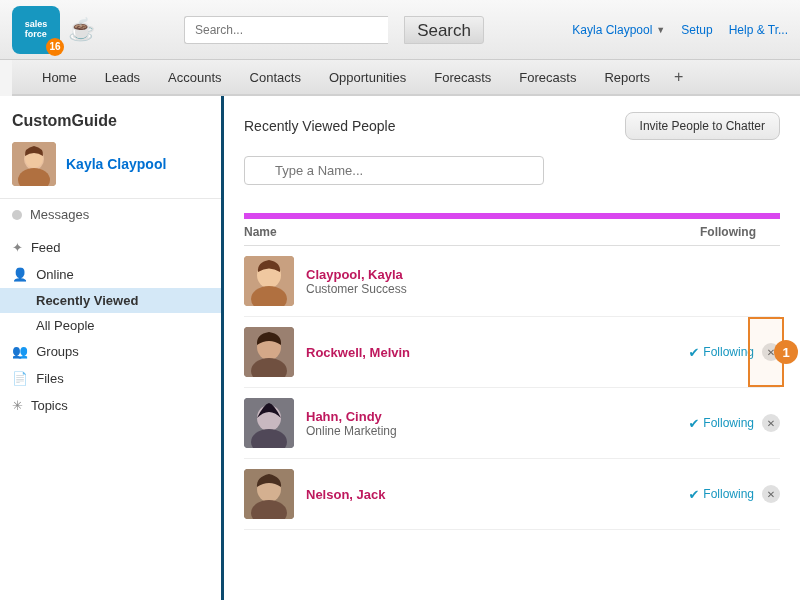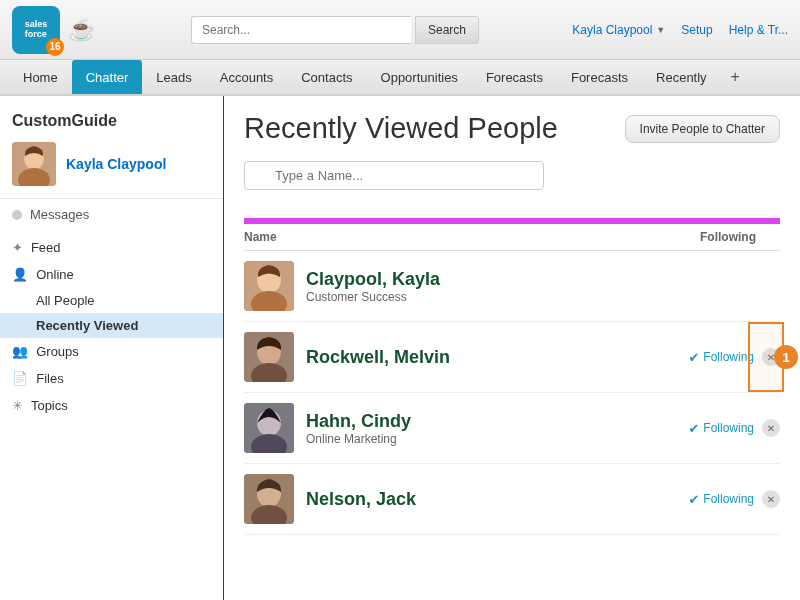--- a/index.html
+++ b/index.html
@@ -47,42 +47,41 @@
       align-items: center;
       justify-content: center;
       font-weight: bold;
       position: absolute;
       bottom: -2px;
       right: -4px;
     }
     .search-area {
       display: flex;
       align-items: center;
-      gap: 4px;
+      gap: 16px;
       flex: 1;
       max-width: 300px;
-      margin-left: 7px;
     }
     .search-input {
       border: 1px solid #ccc;
       border-right: none;
       padding: 5px 10px;
       height: 28px;
       width: 220px;
       font-size: 12px;
       outline: none;
       border-radius: 3px 0 0 3px;
     }
     .search-btn {
       background: linear-gradient(to bottom, #f0f0f0, #d8d8d8);
       border: 1px solid #ccc;
       padding: 4px 12px;
       height: 28px;
       cursor: pointer;
-      font-size: 12px;
+      font-size: 17px;
       border-radius: 0 3px 3px 0;
       color: #333;
     }
     .header-right {
       margin-left: auto;
       display: flex;
       align-items: center;
       gap: 16px;
       font-size: 12px;
       color: #0070d2;
@@ -96,21 +95,22 @@
     }
     .dropdown-arrow { font-size: 9px; color: #666; }
 
     
     .nav-bar {
       background: linear-gradient(to bottom, #f0f0f0, #e0e0e0);
       border-bottom: 2px solid #d0d0d0;
       height: 36px;
       display: flex;
       align-items: center;
-      padding: 0 9px;
+      padding: 0 16px;
+      margin-left: 12px;
     }
     .nav-item {
       padding: 0 14px;
       display: flex;
       align-items: center;
       cursor: pointer;
       font-size: 13px;
       color: #333;
       border: none;
       background: none;
@@ -136,21 +136,21 @@
     .main-layout {
       display: flex;
       height: calc(600px - 60px - 36px);
     }
 
     
     .sidebar {
       width: 224px;
       min-width: 224px;
       background: white;
-      border-right: 1px solid #0c4a6e;
+      border-right: 3px solid #0c4a6e;
       padding-top: 8px;
     }
     .sidebar-org {
       padding: 8px 12px 6px;
       font-size: 16px;
       font-weight: bold;
       color: #333;
     }
     .sidebar-user {
       display: flex;
@@ -217,21 +217,21 @@
       padding: 16px 20px;
       overflow-y: auto;
     }
     .content-header {
       display: flex;
       align-items: center;
       justify-content: space-between;
       margin-bottom: 16px;
     }
     .page-title {
-      font-size: 29px;
+      font-size: 14px;
       color: #333;
       font-weight: normal;
     }
     .invite-btn {
       background: linear-gradient(to bottom, #f8f8f8, #e8e8e8);
       border: 1px solid #ccc;
       border-radius: 8px;
       padding: 6px 14px;
       font-size: 12px;
       cursor: pointer;
@@ -290,21 +290,21 @@
       background: #aaa;
       margin-right: 12px;
       overflow: hidden;
       display: flex;
       align-items: center;
       justify-content: center;
       font-size: 24px;
       flex-shrink: 0;
     }
     .person-info { flex: 1; }
-    .person-name { color: #14532d; font-size: 18px; font-weight: bold; }
+    .person-name { color: #be185d; font-size: 13px; font-weight: bold; }
     .person-dept { color: #666; font-size: 12px; }
     .person-following {
       display: flex;
       align-items: center;
       gap: 4px;
       color: #1797c0;
       font-size: 12px;
     }
     .check-icon { color: #1797c0; font-size: 13px; }
     .remove-btn {
@@ -380,28 +380,27 @@
       <span>Kayla Claypool</span>
       <span class="dropdown-arrow">▼</span>
     </div>
     <span>Setup</span>
     <span>Help &amp; Tr...</span>
   </div>
 </div>
 
 <div class="nav-bar">
   <button class="nav-item home">Home</button>
-  <button class="nav-item active">Chatter</button>
   <button class="nav-item">Leads</button>
   <button class="nav-item">Accounts</button>
   <button class="nav-item">Contacts</button>
   <button class="nav-item">Opportunities</button>
   <button class="nav-item">Forecasts</button>
   <button class="nav-item">Forecasts</button>
-  <button class="nav-item">Recently</button>
+  <button class="nav-item">Reports</button>
   <span class="nav-plus">+</span>
 </div>
 
 <div class="main-layout">
 
   <div class="sidebar">
     <div class="sidebar-org">CustomGuide</div>
 
     <div class="sidebar-user">
       <div class="user-avatar avatar-kayla">
@@ -423,22 +422,22 @@
 
     <div class="sidebar-section">
       <div class="sidebar-item">
         <span style="color:#888;">✦</span>
         <span>Feed</span>
       </div>
       <div class="sidebar-item">
         <span style="color:#888;">👤</span>
         <span>Online</span>
       </div>
+      <div class="sidebar-subitem active">Recently Viewed</div>
       <div class="sidebar-subitem">All People</div>
-      <div class="sidebar-subitem active">Recently Viewed</div>
       <div class="sidebar-item">
         <span style="color:#888;">👥</span>
         <span>Groups</span>
       </div>
       <div class="sidebar-item">
         <span style="color:#888;">📄</span>
         <span>Files</span>
       </div>
       <div class="sidebar-item">
         <span style="color:#888;">✳</span>

